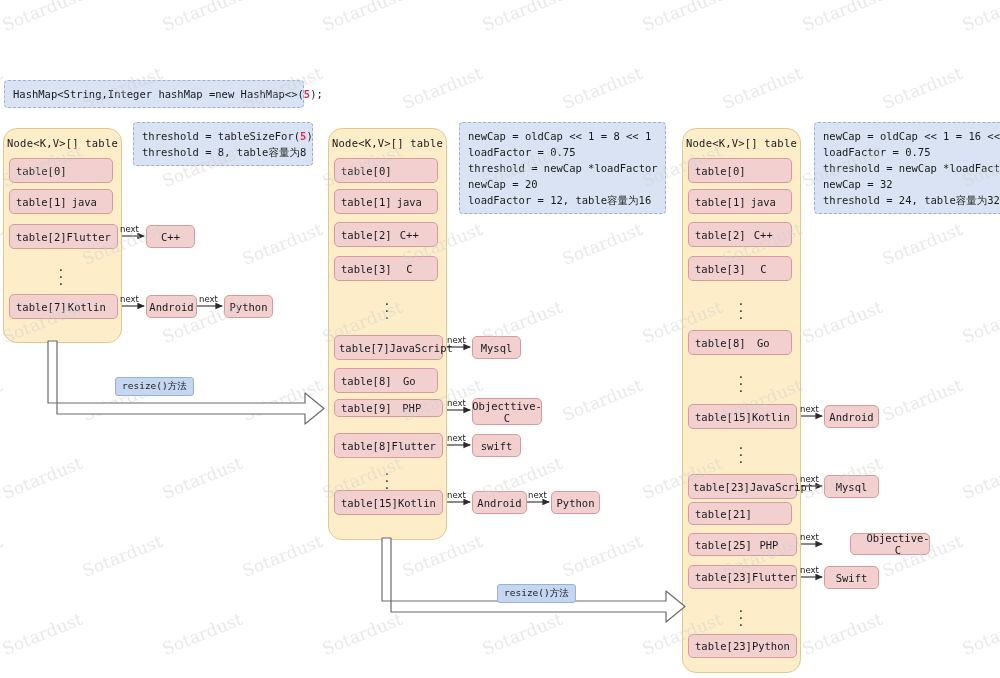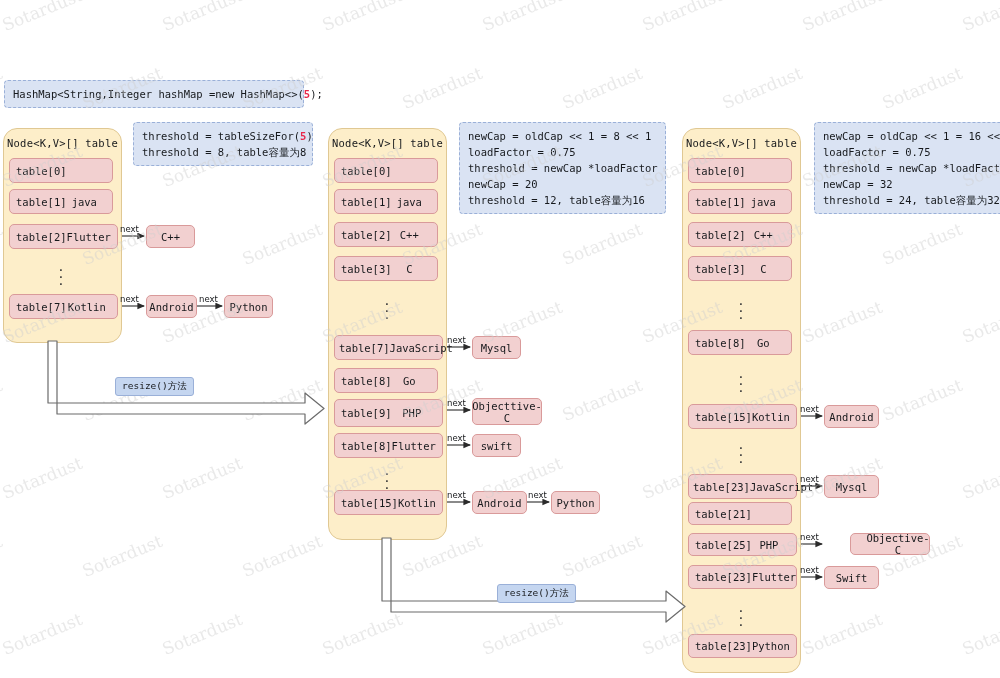--- a/index.html
+++ b/index.html
@@ -186,21 +186,21 @@
              L 666,622
              L 666,612
              L 391,612
              L 391,538 Z" fill="#ffffff" stroke="#6b6b6b" stroke-width="1.2" stroke-linejoin="round"></path>
   </svg>
 
   <div class="dashed-code" id="code-header" style="left:4px;top:80px;width:282px;">HashMap&lt;String,Integer hashMap =new HashMap&lt;&gt;(<span class="hl">5</span>);</div>
 
   <div class="dashed-code" id="info-1" style="left:133px;top:122px;width:162px;"><div>threshold = tableSizeFor(<span class="hl">5</span>)</div><div>threshold = 8, table容量为8</div></div>
 
-  <div class="dashed-code" id="info-2" style="left:459px;top:122px;width:189px;"><div>newCap = oldCap &lt;&lt; 1 = 8 &lt;&lt; 1</div><div>loadFactor = 0.75</div><div>threshold = newCap *loadFactor</div><div>newCap = 20</div><div>threshold = 12, table容量为16</div></div>
+  <div class="dashed-code" id="info-2" style="left:459px;top:122px;width:189px;"><div>newCap = oldCap &lt;&lt; 1 = 8 &lt;&lt; 1</div><div>loadFactor = 0.75</div><div>threshold = newCap *loadFactor</div><div>newCap = 20</div><div>loadFactor = 12, table容量为16</div></div>
 
   <div class="dashed-code" id="info-3" style="left:814px;top:122px;width:183px;"><div>newCap = oldCap &lt;&lt; 1 = 16 &lt;&lt; 1</div><div>loadFactor = 0.75</div><div>threshold = newCap *loadFactor</div><div>newCap = 32</div><div>threshold = 24, table容量为32</div></div>
 
   <div class="bucket" id="bucket-1" style="left:3px;top:128px;width:117px;height:213px;">
     <div class="bucket-title">Node&lt;K,V&gt;[] table</div>
   </div>
   <div class="cell" style="left:9px;top:158px;width:104px;height:25px;">
     <span class="idx">table[0]</span>
     <span class="val"></span>
   </div>
@@ -254,21 +254,21 @@
       <span>.</span>
   </div>
   <div class="cell tight" style="left:334px;top:335px;width:109px;height:25px;">
     <span class="idx">table[7]</span>
     <span class="val">JavaScript</span>
   </div>
   <div class="cell" style="left:334px;top:368px;width:104px;height:25px;">
     <span class="idx">table[8]</span>
     <span class="val">Go</span>
   </div>
-  <div class="cell" style="left:334px;top:399px;width:109px;height:28px;">
+  <div class="cell" style="left:334px;top:399px;width:109px;height:18px;">
     <span class="idx">table[9]</span>
     <span class="val">PHP</span>
   </div>
   <div class="cell" style="left:334px;top:433px;width:109px;height:25px;">
     <span class="idx">table[8]</span>
     <span class="val">Flutter</span>
   </div>
   <div class="dots" style="left:377px;top:467px;">
     <span>.</span>
       <span>.</span>

